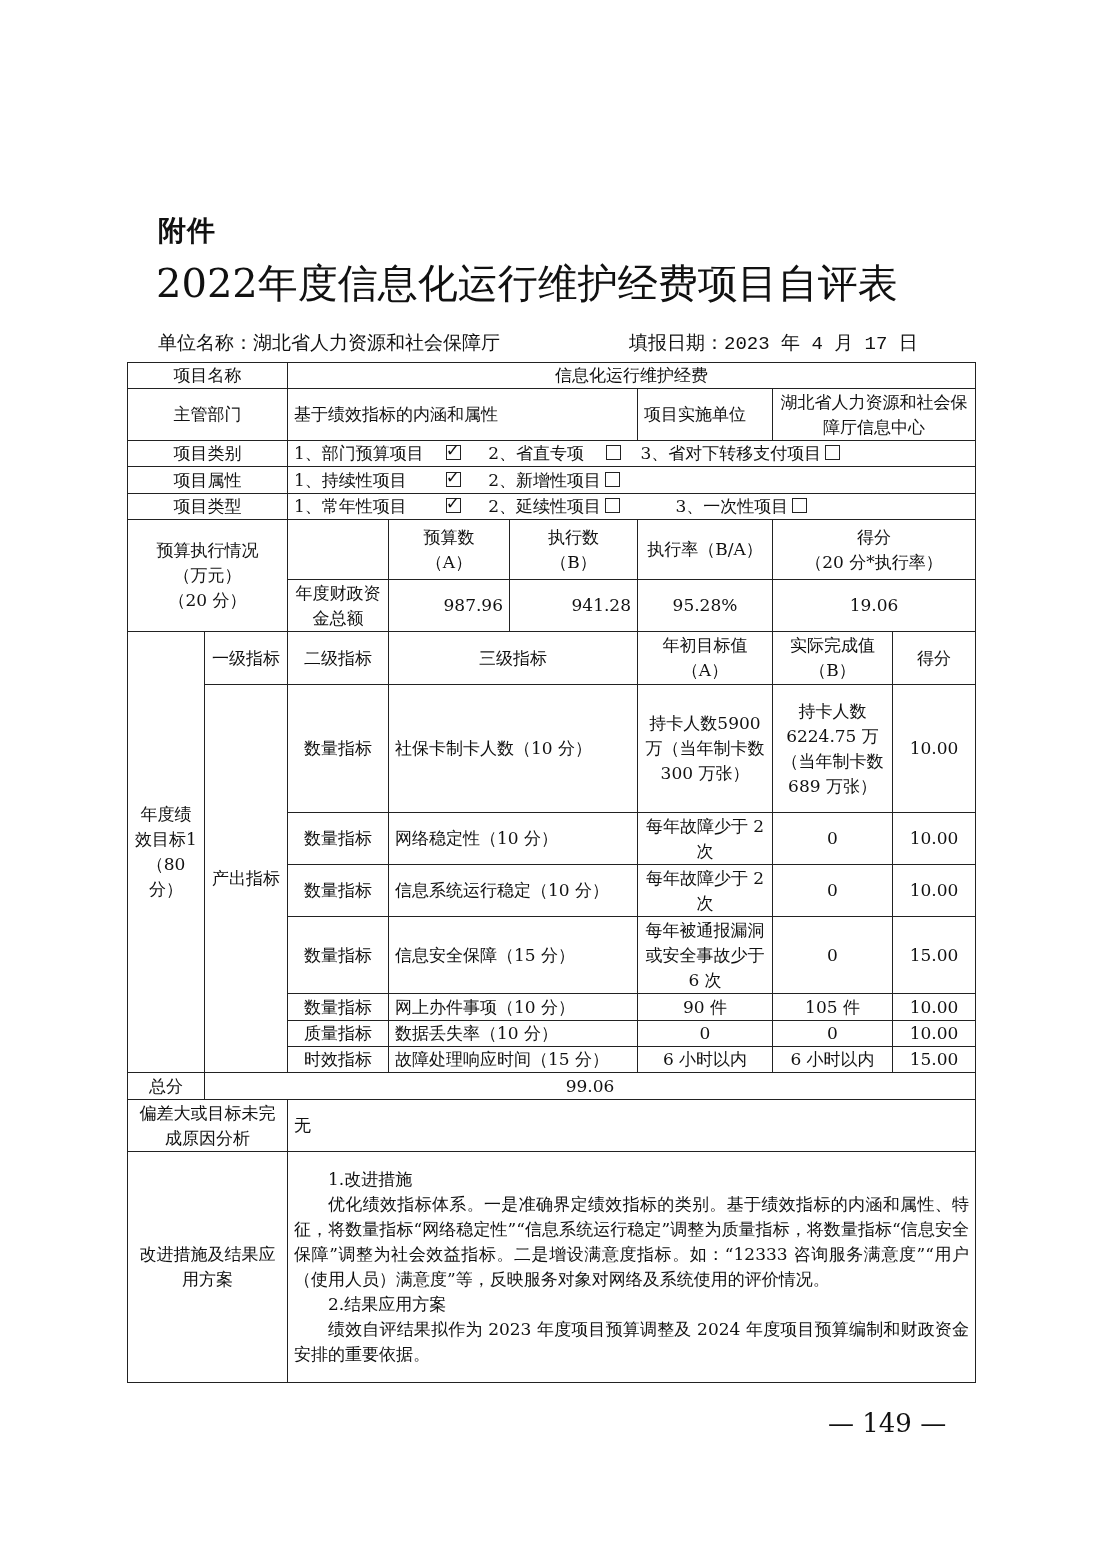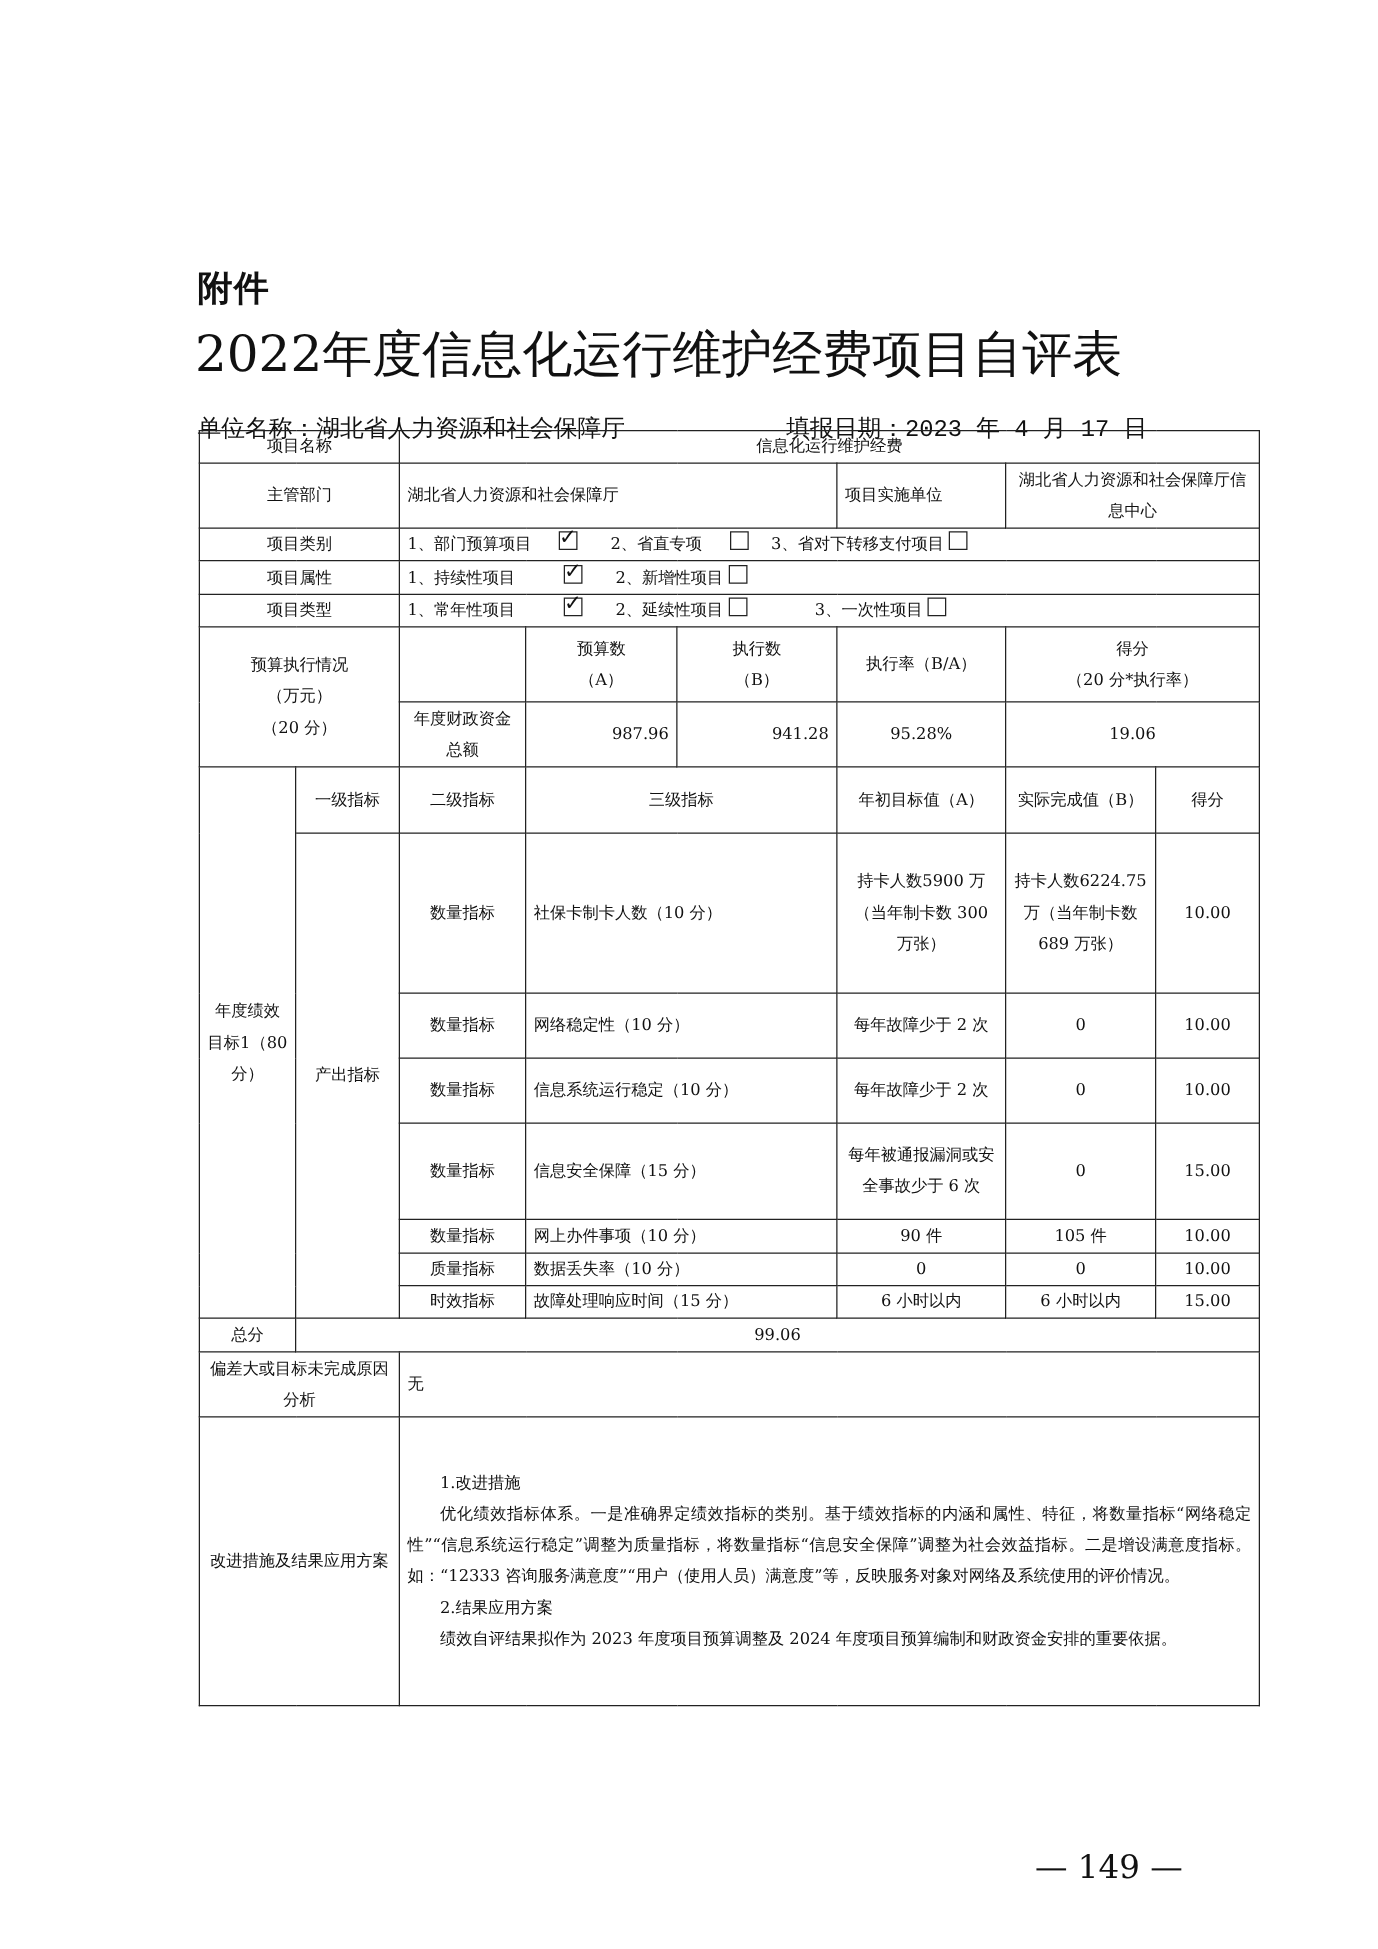--- a/index.html
+++ b/index.html
@@ -5,35 +5,35 @@
   html, body { margin: 0; padding: 0; background: #ffffff; }
   body { width: 1102px; height: 1559px; position: relative; overflow: hidden;
          font-family: "DejaVu Serif", "Liberation Serif", serif; color: #111; }
   .attach { position: absolute; left: 158px; top: 212px; font-size: 28px;
             font-family: "DejaVu Sans", "Liberation Sans", sans-serif; font-weight: bold; letter-spacing: 1px; }
   .title { position: absolute; left: 156px; top: 256px; font-size: 40px; font-weight: normal;
            font-family: "DejaVu Serif", "Liberation Serif", serif; letter-spacing: 0px; white-space: nowrap; }
   .meta { position: absolute; top: 330px; font-size: 19px; white-space: nowrap; }
   .meta.left { left: 158px; }
   .meta.right { left: 629px; font-family: Liberation Mono, monospace; }
-  table.form { position: absolute; left: 127px; top: 344px; border-collapse: collapse;
-               table-layout: fixed; width: 848px; font-size: 13px; margin-left: 32px; }
+  table.form { position: absolute; left: 127px; top: 362px; border-collapse: collapse;
+               table-layout: fixed; width: 848px; font-size: 17px; }
   table.form td { border: 1.5px solid #222; padding: 0 6px; line-height: 25px; text-align: center;
                   vertical-align: middle; overflow: hidden; }
   table.form td.l { text-align: left; }
   table.form td.r { text-align: right; }
   .chk { display: inline-block; width: 13px; height: 13px; border: 1.2px solid #222; vertical-align: -1px;
          position: relative; margin: 0 4px; }
   .chk.on::after { content: "✓"; position: absolute; left: -1px; top: -8px; font-size: 17px; font-weight: bold;
                    font-family: "DejaVu Sans", sans-serif; }
   .opt { display: inline-block; }
   .para { text-align: left; line-height: 25.5px; padding: 2px 4px; }
   .para p { margin: 0; text-align: justify; }
   .para p.ind { text-indent: 2em; }
-  .pageno { position: absolute; left: 828px; top: 1479px; font-size: 26px; white-space: nowrap; }
+  .pageno { position: absolute; left: 828px; top: 1408px; font-size: 26px; white-space: nowrap; }
 </style>
 </head>
 <body>
 
 <div class="attach">附件</div>
 <div class="title">2022年度信息化运行维护经费项目自评表</div>
 <div class="meta left">单位名称：湖北省人力资源和社会保障厅</div>
 <div class="meta right">填报日期：2023 年 4 月 17 日</div>
 
 <table class="form">
@@ -48,21 +48,21 @@
       <col style="width:83px">
   </colgroup>
 
   <tbody>
       <tr style="height:26px">
     <td colspan="2">项目名称</td>
     <td colspan="6">信息化运行维护经费</td>
   </tr>
   <tr style="height:52px">
     <td colspan="2">主管部门</td>
-    <td colspan="3" class="l">湖北省人力资源和社会保障厅</td>
+    <td colspan="3" class="l">基于绩效指标的内涵和属性</td>
     <td class="l">项目实施单位</td>
     <td colspan="2">湖北省人力资源和社会保障厅信息中心</td>
   </tr>
   <tr style="height:26px">
     <td colspan="2">项目类别</td>
     <td colspan="6" class="l">
       <span class="opt"><span>1、部门预算项目</span><span class="chk on" style="margin-left:22px;margin-right:22px"></span></span>
       <span class="opt"><span>2、省直专项</span><span class="chk" style="margin-left:22px;margin-right:14px"></span></span>
       <span class="opt"><span>3、省对下转移支付项目</span><span class="chk"></span></span>
     </td>

